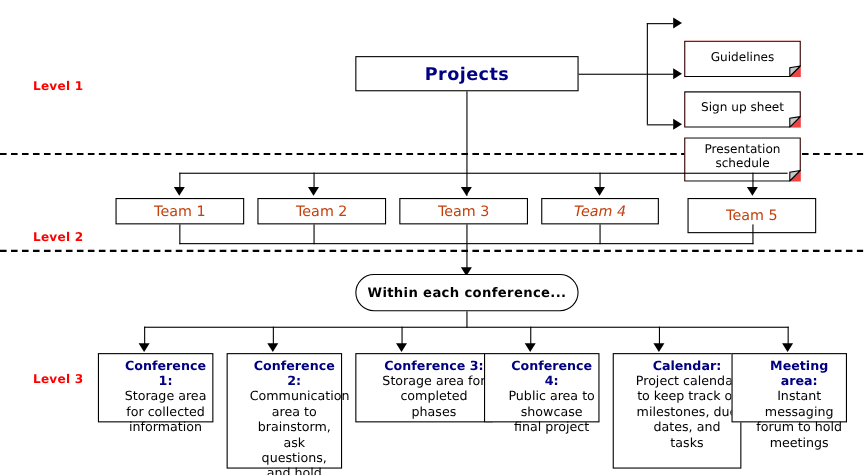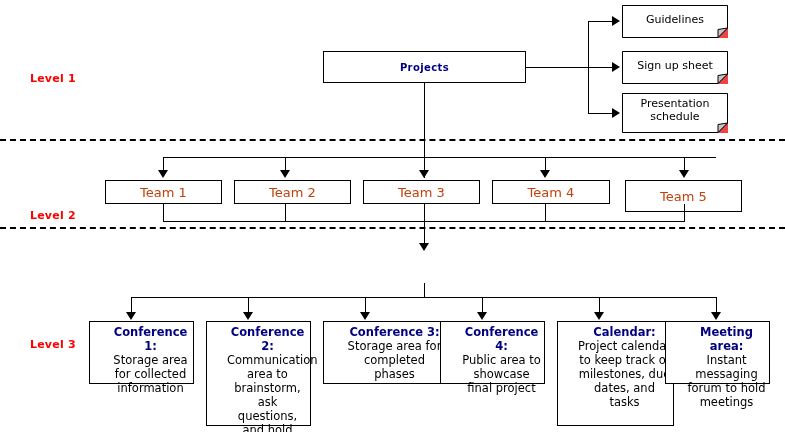--- a/index.html
+++ b/index.html
@@ -47,34 +47,35 @@
     background: #ffffff;
     display: flex;
     align-items: center;
     justify-content: center;
     text-align: center;
   }
 
   .box-title {
     color: #000080;
     font-weight: bold;
-    font-size: 10px;
+    font-size: 16px;
     letter-spacing: .4px;
   }
 
   .team-text {
     color: #c2410c;
     font-size: 13px;
   }
 
   
   .doc {
     position: absolute;
     box-sizing: border-box;
     background: #ef4444;
+    margin-top: 32px;
   }
   .doc svg {
     position: absolute;
     left: 0;
     top: 0;
   }
   .doc .doc-label {
     position: absolute;
     left: 0;
     top: 0;
@@ -224,35 +225,38 @@
 
   <div class="box" style="left:105px; top:180px; width:117px; height:24px;">
     <span class="team-text">Team 1</span>
   </div>
   <div class="box" style="left:234px; top:180px; width:117px; height:24px;">
     <span class="team-text">Team 2</span>
   </div>
   <div class="box" style="left:363px; top:180px; width:117px; height:24px;">
     <span class="team-text">Team 3</span>
   </div>
-  <div class="box" style="left:492px; top:180px; width:118px; height:24px;">
+  <div class="box" style="left:492px; top:180px; width:107px; height:24px;font-style:italic;">
     <span class="team-text">Team 4</span>
   </div>
   <div class="box" style="left:625px; top:180px; width:117px; height:32px;">
     <span class="team-text">Team 5</span>
   </div>
 
   <div class="ln-v" style="left:163px; top:204px; height:18px;"></div>
   <div class="ln-v" style="left:285px; top:204px; height:18px;"></div>
   <div class="ln-v" style="left:545px; top:204px; height:18px;"></div>
   <div class="ln-v" style="left:684px; top:204px; height:18px;"></div>
   <div class="ln-h" style="left:163px; top:221px; width:522px;"></div>
   <div class="ln-v" style="left:424px; top:204px; height:44px;"></div>
   <div class="arrow-down" style="left:419px; top:243px;"></div>
 
+  <div class="pill" style="left:323px; top:249px; width:203px; height:34px;">
+    <span>Within each conference...</span>
+  </div>
 
   <div class="ln-v" style="left:424px; top:283px; height:15px;"></div>
   <div class="ln-h" style="left:131px; top:297px; width:586px;"></div>
   <div class="ln-v" style="left:131px; top:297px; height:18px;"></div>
   <div class="ln-v" style="left:248px; top:297px; height:18px;"></div>
   <div class="ln-v" style="left:365px; top:297px; height:18px;"></div>
   <div class="ln-v" style="left:482px; top:297px; height:18px;"></div>
   <div class="ln-v" style="left:599px; top:297px; height:18px;"></div>
   <div class="ln-v" style="left:716px; top:297px; height:18px;"></div>
   <div class="arrow-down" style="left:126px; top:312px;"></div>

